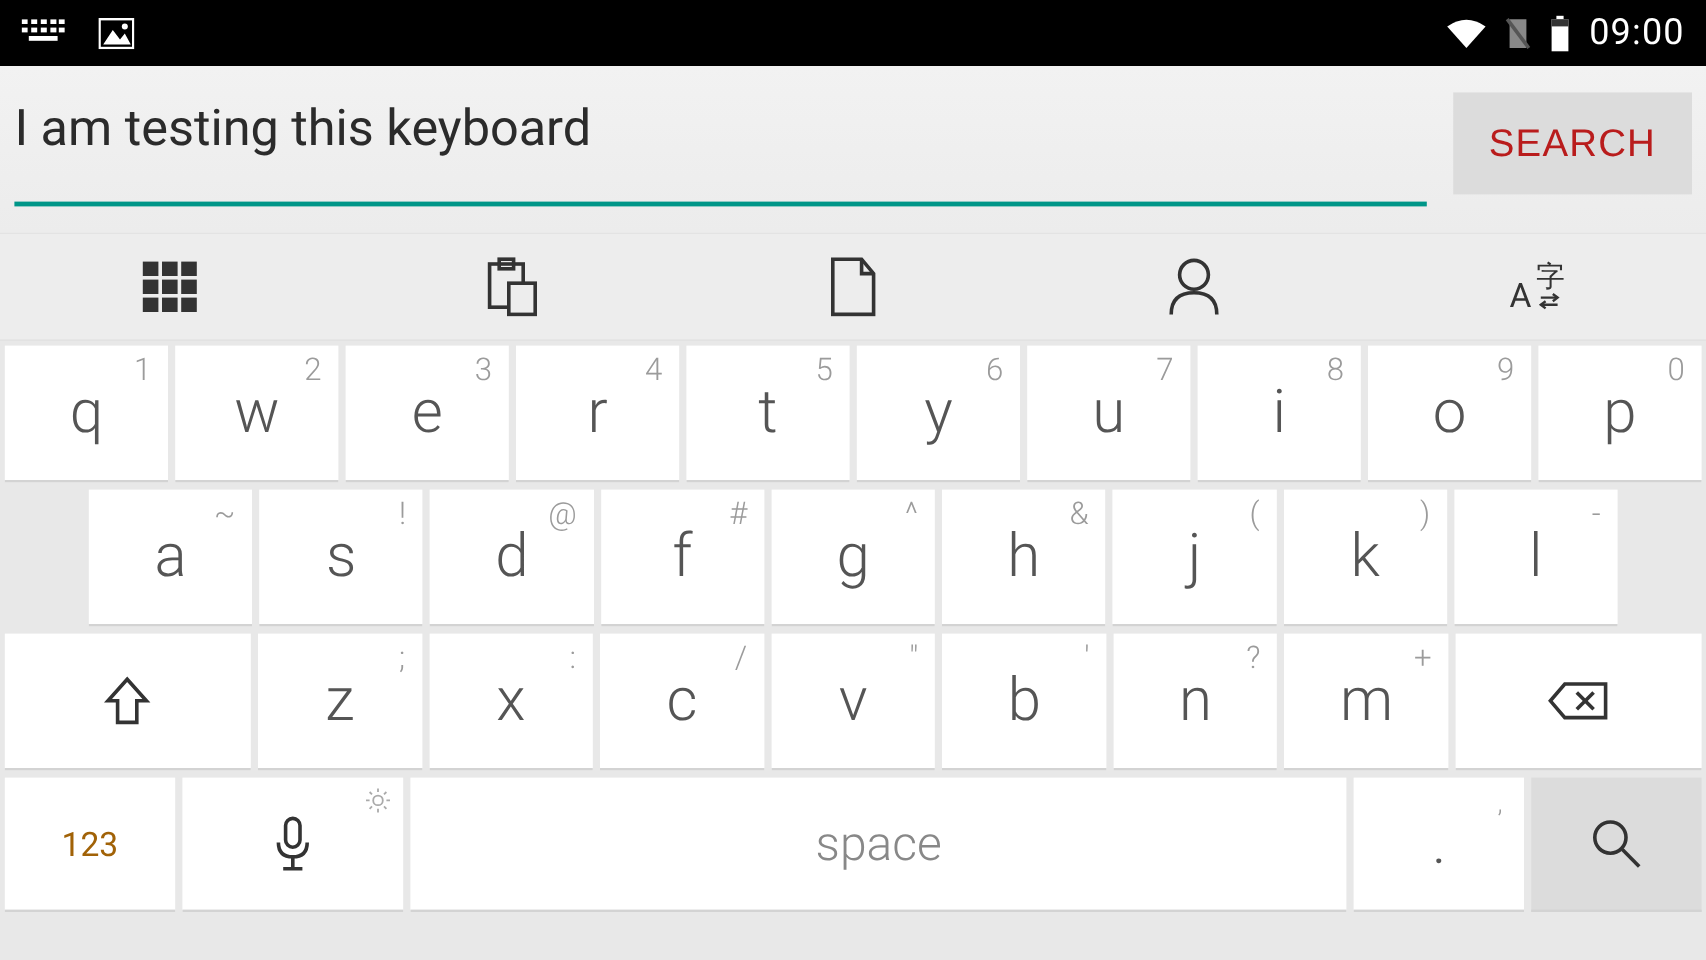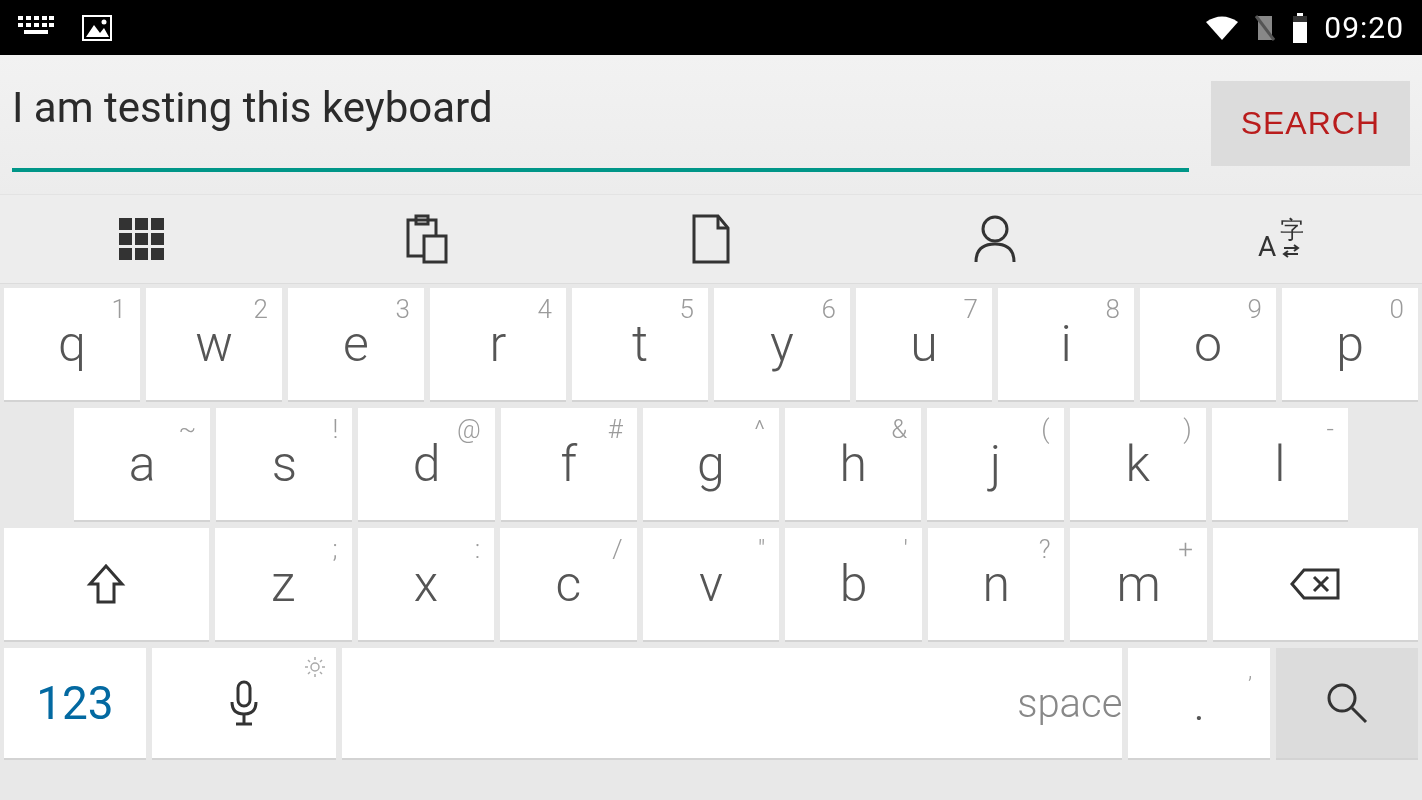--- a/index.html
+++ b/index.html
@@ -22,21 +22,21 @@
     padding: 0 18px;
   }
   .status-left { display: flex; align-items: center; gap: 28px; }
   .status-right { margin-left: auto; display: flex; align-items: center; gap: 15px; }
   .status-time { font-size: 30px; font-weight: 400; letter-spacing: 1px; }
   
   .search-area {
     background: linear-gradient(#f2f2f2, #ececec);
     padding: 18px 12px 22px 12px;
     display: flex;
-    align-items: flex-end;
+    align-items: center;
     gap: 22px;
   }
   .search-input-wrap { flex: 1; position: relative; }
   .search-text {
     font-size: 42px;
     color: #2b2b2b;
     padding: 10px 0 36px 0;
     border-bottom: 4px solid #009688;
   }
   .search-button {
@@ -100,23 +100,23 @@
     position: absolute;
     top: 6px;
     right: 14px;
     font-size: 26px;
     color: #9b9b9b;
     font-weight: 300;
   }
   .row4 .key { height: 112px; }
   .key.shift, .key.backspace { flex: 1.5; }
   .key.num { flex: 1; }
-  .key.num .main { font-size: 46px; color: #0369a1; font-weight: 400; }
+  .key.num .main { font-size: 28px; color: #a16207; font-weight: 400; }
   .key.mic { flex: 1.3; position: relative; }
-  .key.space { flex: 5.5; justify-content: flex-end; }
+  .key.space { flex: 5.5; }
   .key.space .main { font-size: 40px; color: #888; font-weight: 300; }
   .key.period { flex: 1; }
   .key.search { flex: 1; background: #dcdcdc; }
   .key.period .hint { right: 18px; top: 10px; font-size: 22px; }
   .gear-mini {
     position: absolute;
     top: 8px;
     right: 10px;
   }
   svg { display: block; }
@@ -161,21 +161,21 @@
           <line x1="2" y1="2" x2="20" y2="26" stroke="#555" stroke-width="3"></line>
         </svg>
     </span>
     <span>
       <svg width="18" height="30" viewBox="0 0 18 30">
           <rect x="6" y="0" width="6" height="3" fill="#fff"></rect>
           <rect x="2" y="3" width="14" height="27" fill="#fff"></rect>
           <rect x="2" y="3" width="14" height="6" fill="#333"></rect>
         </svg>
     </span>
-    <span class="status-time">09:20</span>
+    <span class="status-time">09:00</span>
   </div>
 </div>
 
 <div class="search-area">
   <div class="search-input-wrap">
     <div class="search-text">I am testing this keyboard</div>
   </div>
   <button class="search-button">SEARCH</button>
 </div>
 

